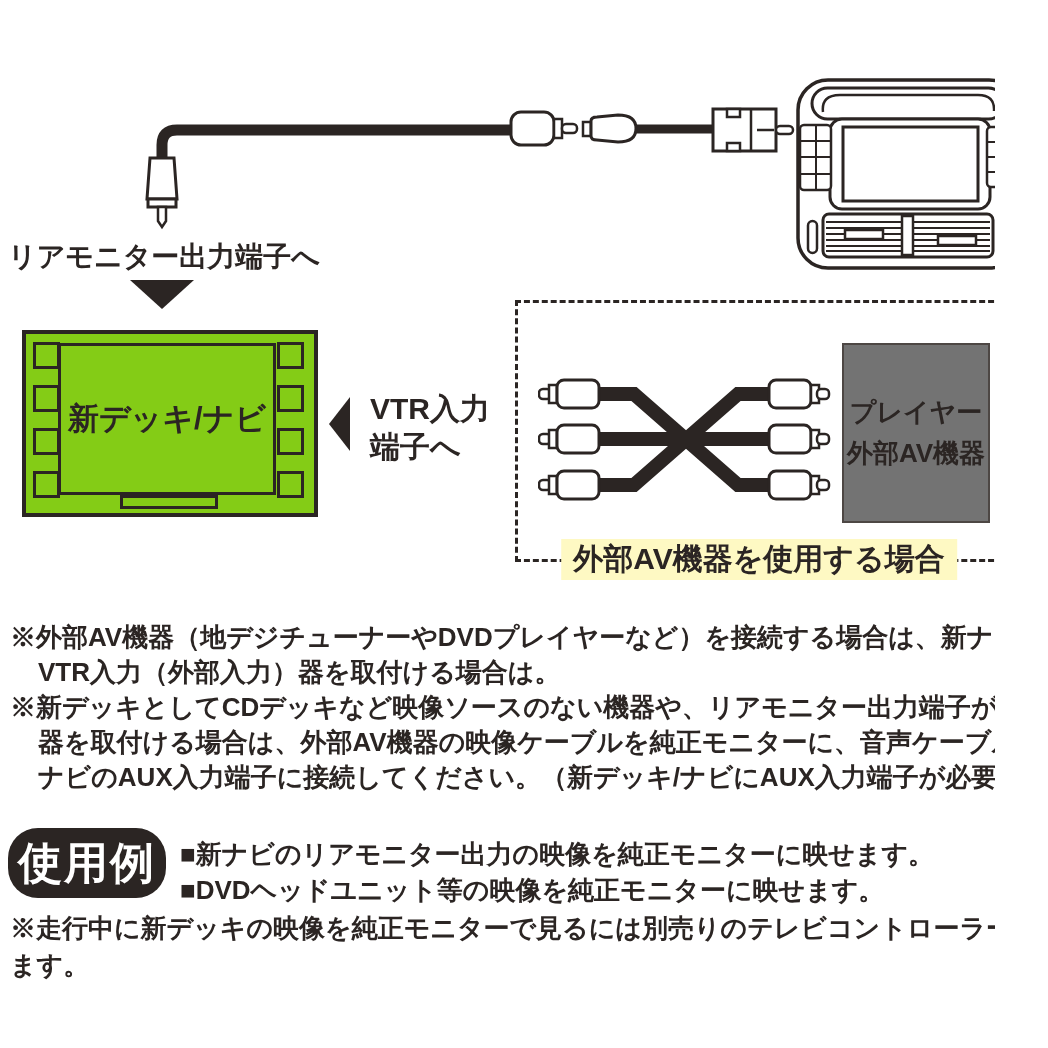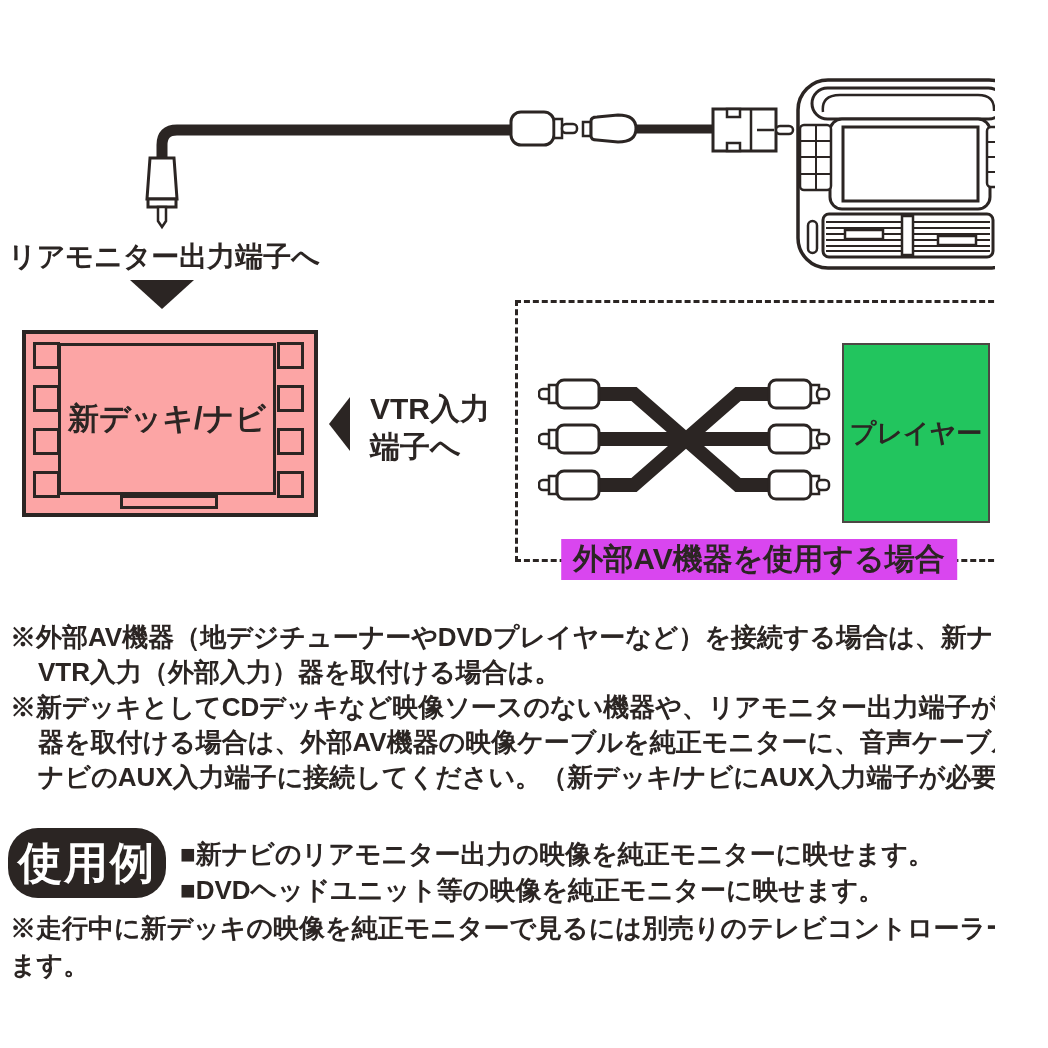--- a/index.html
+++ b/index.html
@@ -15,41 +15,41 @@
   .arrow-down { left:130px; top:280px; width:0; height:0;
     border-left:32px solid transparent; border-right:32px solid transparent;
     border-top:29px solid #2b2523; }
   .arrow-left { left:329px; top:397px; width:0; height:0;
     border-top:27px solid transparent; border-bottom:27px solid transparent;
     border-right:21px solid #2b2523; }
   .vtr-label { left:370px; top:390px; font-size:30px; line-height:38px; white-space:nowrap; }
 
   
   .monitor { left:22px; top:330px; width:296px; height:187px;
-    border:4px solid #2b2523; background:#fca5a5; box-sizing:border-box; }
+    border:4px solid #2b2523; background:#84cc16; box-sizing:border-box; }
   .msq { position:absolute; width:21px; height:21px; border:3px solid #2b2523; }
   .sqL { left:7px; } .sqR { left:251px; }
   .r1 { top:8px; } .r2 { top:51px; } .r3 { top:94px; } .r4 { top:137px; }
   .m-screen { position:absolute; left:32px; top:9px; width:212px; height:146px;
     border:3px solid #2b2523; display:flex; align-items:center; justify-content:center;
     font-size:31px; white-space:nowrap; }
   .m-bar { position:absolute; left:94px; top:161px; width:92px; height:8px;
     border:3px solid #2b2523; }
 
   
   .dash-box { left:515px; top:300px; width:488px; height:262px;
     border:3px dashed #2b2523; box-sizing:border-box; background:#fff; }
   .db-title { position:absolute; left:38px; top:18px; font-size:28px; white-space:nowrap; }
   .db-svg { position:absolute; left:20px; top:74px; }
   .device-box { position:absolute; left:324px; top:40px; width:148px; height:180px;
-    background:#22c55e; border:2px solid #4d4744; box-sizing:border-box;
+    background:#737373; border:2px solid #4d4744; box-sizing:border-box;
     display:flex; flex-direction:column; justify-content:center; text-align:center;
     font-size:26px; line-height:41px; }
   .db-caption { position:absolute; left:50%; bottom:-21px; transform:translateX(-50%);
-    background:#d946ef; padding:0 12px; font-size:30px; white-space:nowrap; }
+    background:#fef9c3; padding:0 12px; font-size:30px; white-space:nowrap; }
 
   
   .notes { left:10px; top:620px; width:1036px; font-size:26px; line-height:35px; white-space:nowrap; }
   .indent { padding-left:28px; }
 
   
   .usage-badge { left:8px; top:828px; width:158px; height:70px;
     background:#2b2523; border-radius:30px; color:#ffffff;
     display:flex; align-items:center; justify-content:center;
     font-size:44px; letter-spacing:2px; }
@@ -174,20 +174,21 @@
         <rect x="11" y="99" width="8" height="18" stroke-width="2.5"></rect>
         <rect x="19" y="94" width="42" height="28" rx="7" stroke-width="3"></rect>
         <rect x="231" y="94" width="42" height="28" rx="7" stroke-width="3"></rect>
         <rect x="273" y="99" width="8" height="18" stroke-width="2.5"></rect>
         <rect x="279" y="103" width="12" height="10" rx="4" stroke-width="2.5"></rect>
       </g>
     </svg>
 
     <div class="device-box">
       <div>プレイヤー</div>
+      <div>外部AV機器</div>
     </div>
 
     <div class="db-caption">外部AV機器を使用する場合</div>
   </div>
 
   <div class="abs notes">
     <div>※外部AV機器（地デジチューナーやDVDプレイヤーなど）を接続する場合は、新ナビ・デッキの</div>
     <div class="indent">VTR入力（外部入力）器を取付ける場合は。</div>
     <div>※新デッキとしてCDデッキなど映像ソースのない機器や、リアモニター出力端子が付いていない機</div>
     <div class="indent">器を取付ける場合は、外部AV機器の映像ケーブルを純正モニターに、音声ケーブルを新デッキ/</div>

